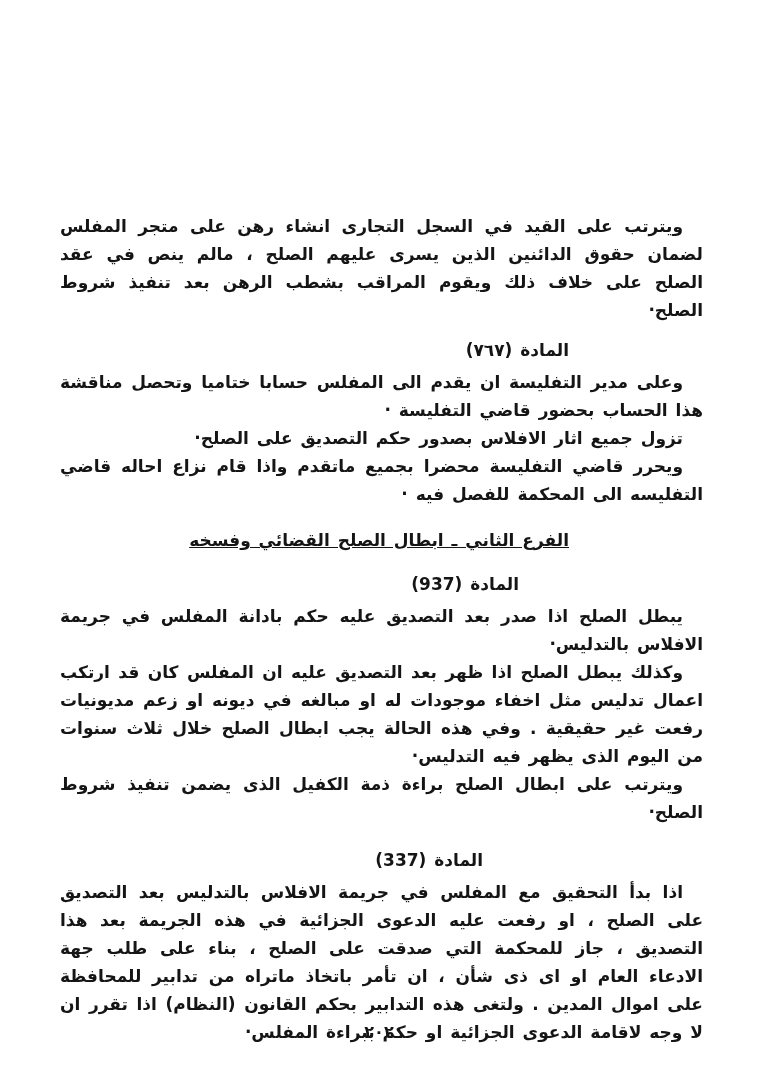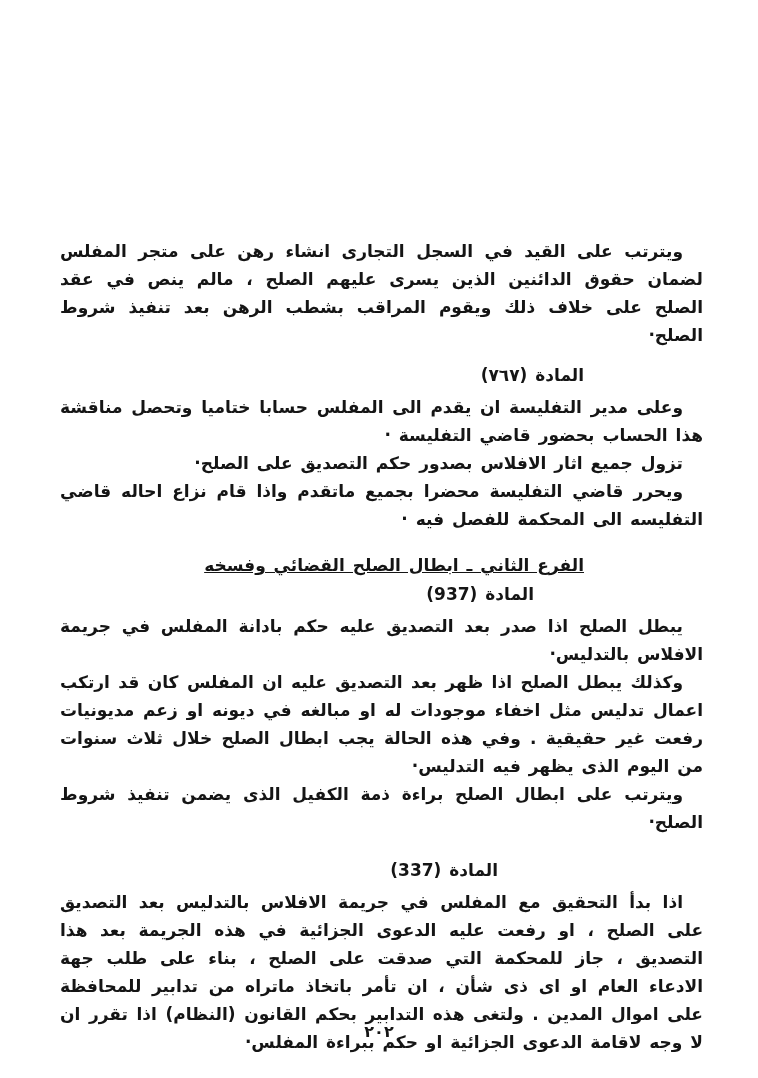--- a/index.html
+++ b/index.html
@@ -12,37 +12,37 @@
     width: 758px;
     height: 1078px;
     background: #ffffff;
     overflow: hidden;
     font-family: "DejaVu Sans", sans-serif;
     font-weight: bold;
     color: #151515;
   }
   .content {
     position: absolute;
-    top: 237px;
+    top: 212px;
     right: 55px;
     left: 60px;
     direction: rtl;
     unicode-bidi: embed;
     text-align: justify;
     font-size: 17px;
     line-height: 28px;
   }
   .content p {
     margin: 0;
     text-indent: 20px;
     word-spacing: 2px;
   }
   .article-heading,
   .branch-heading {
-    margin: 1px;
+    margin: 16px;
     font-size: 17px;
     font-weight: bold;
     line-height: 28px;
     text-align: right;
     text-indent: 0;
     word-spacing: 2px;
   }
   .h767 { margin-top: 12px; margin-bottom: 4px; padding-right: 118px; }
   .branch-heading { margin-top: 18px; padding-right: 118px; text-decoration: underline; }
   .h768 { margin-top: 0; margin-bottom: 4px; padding-right: 168px; }

